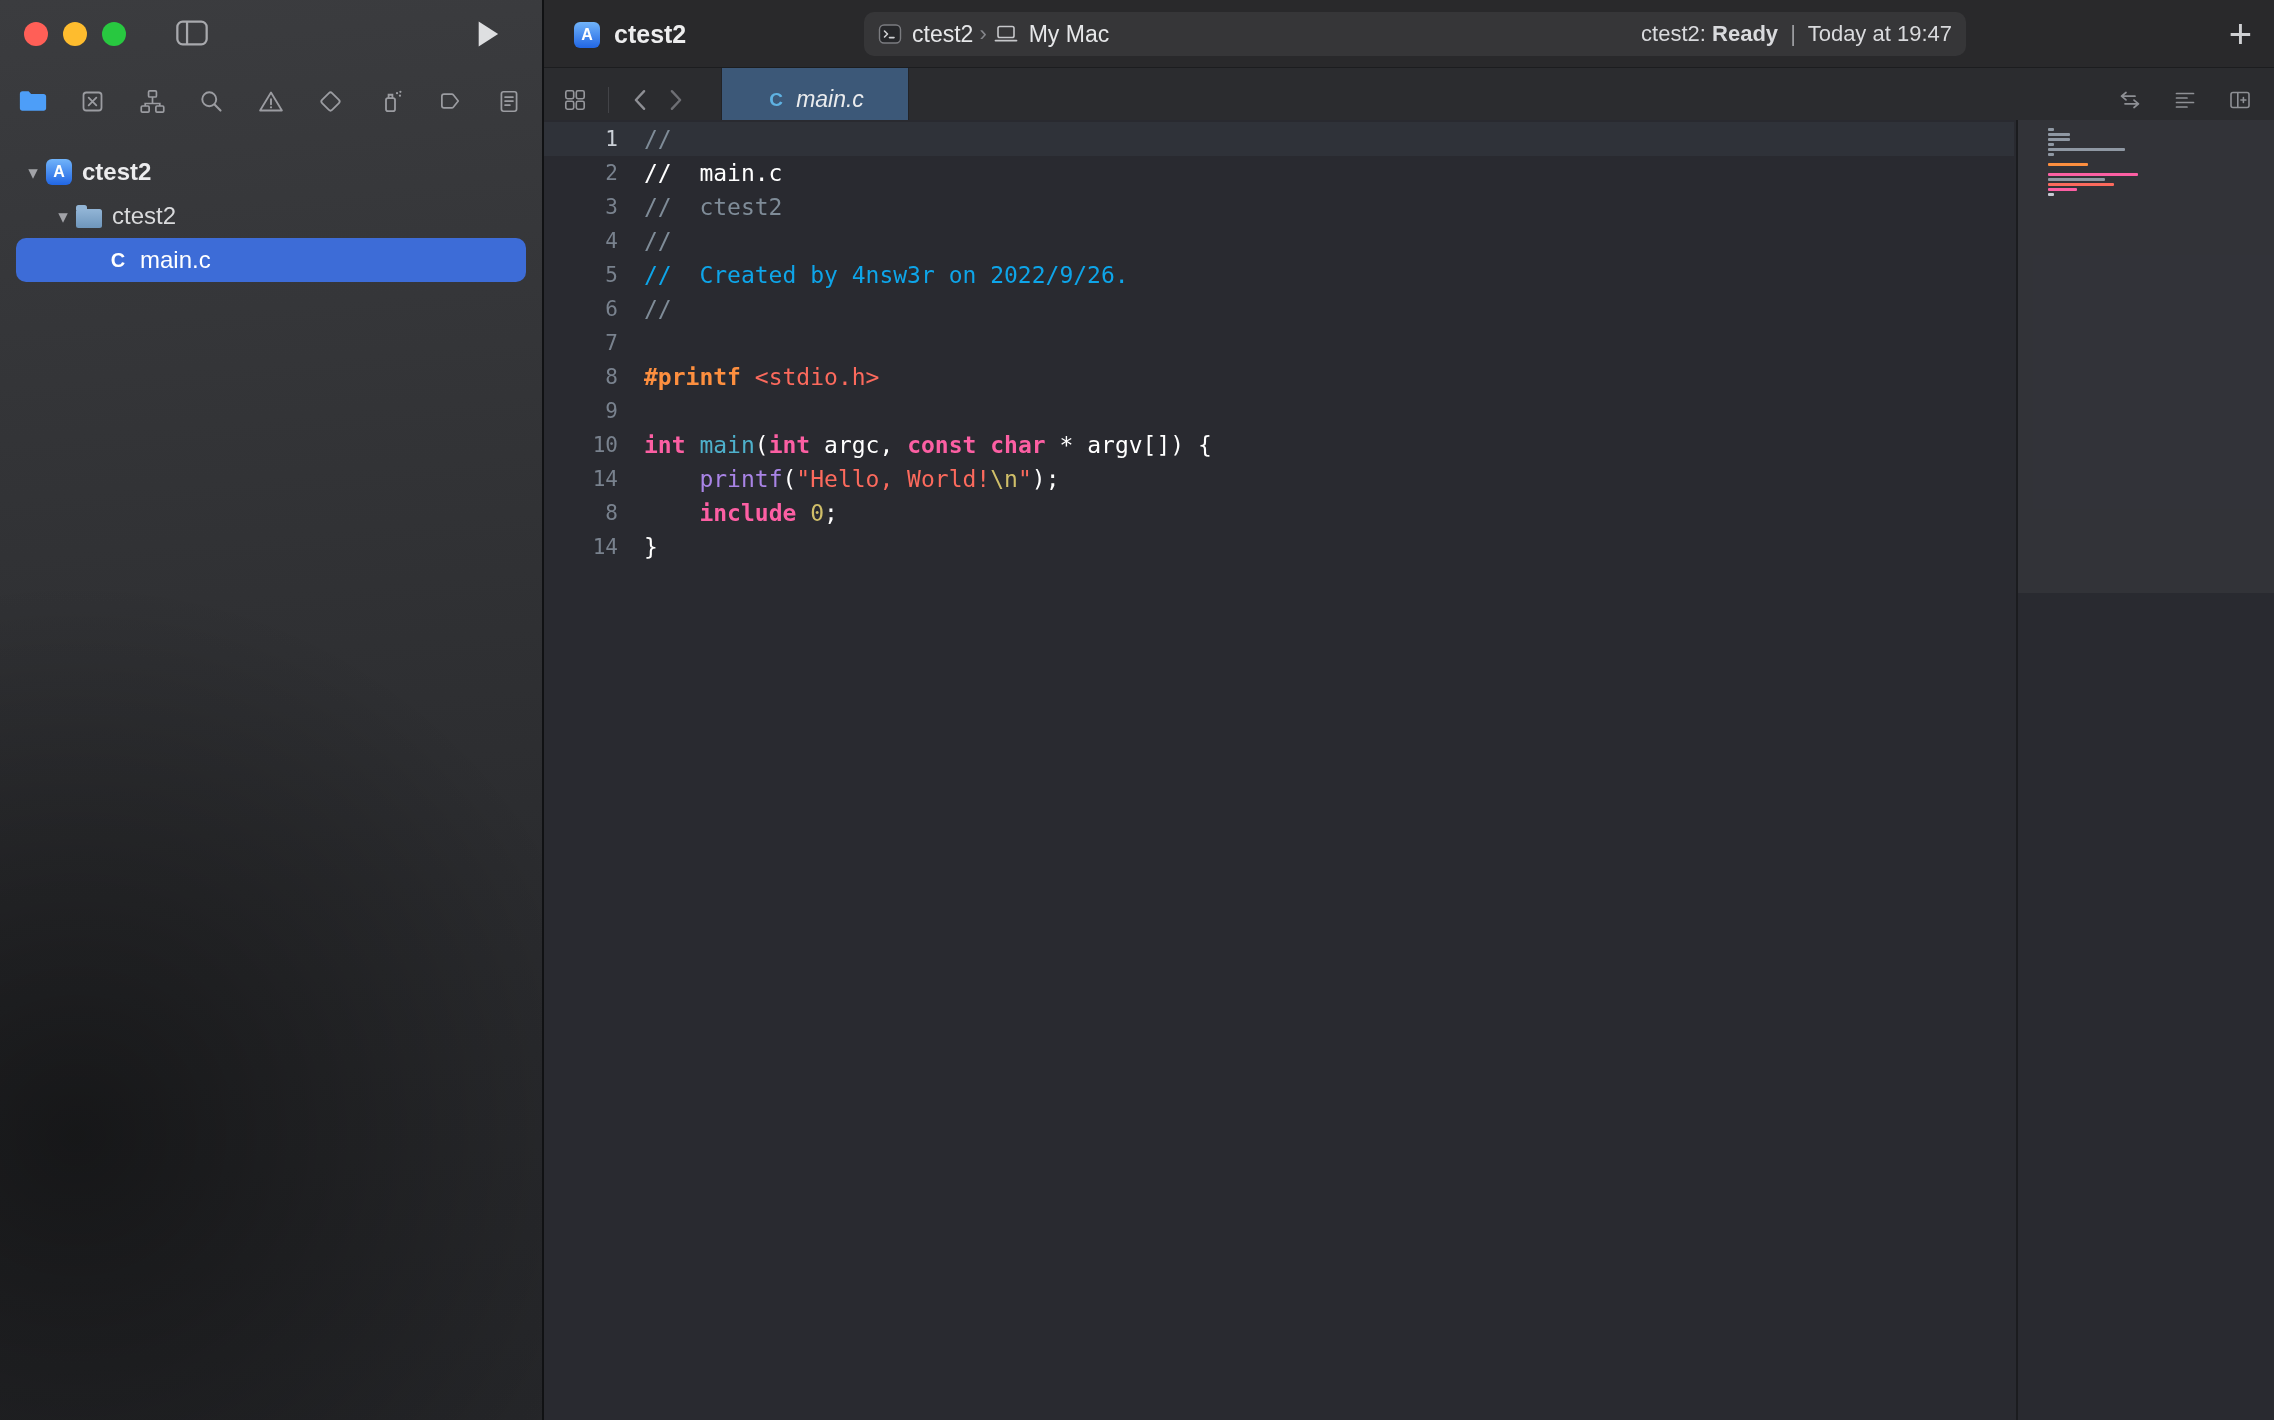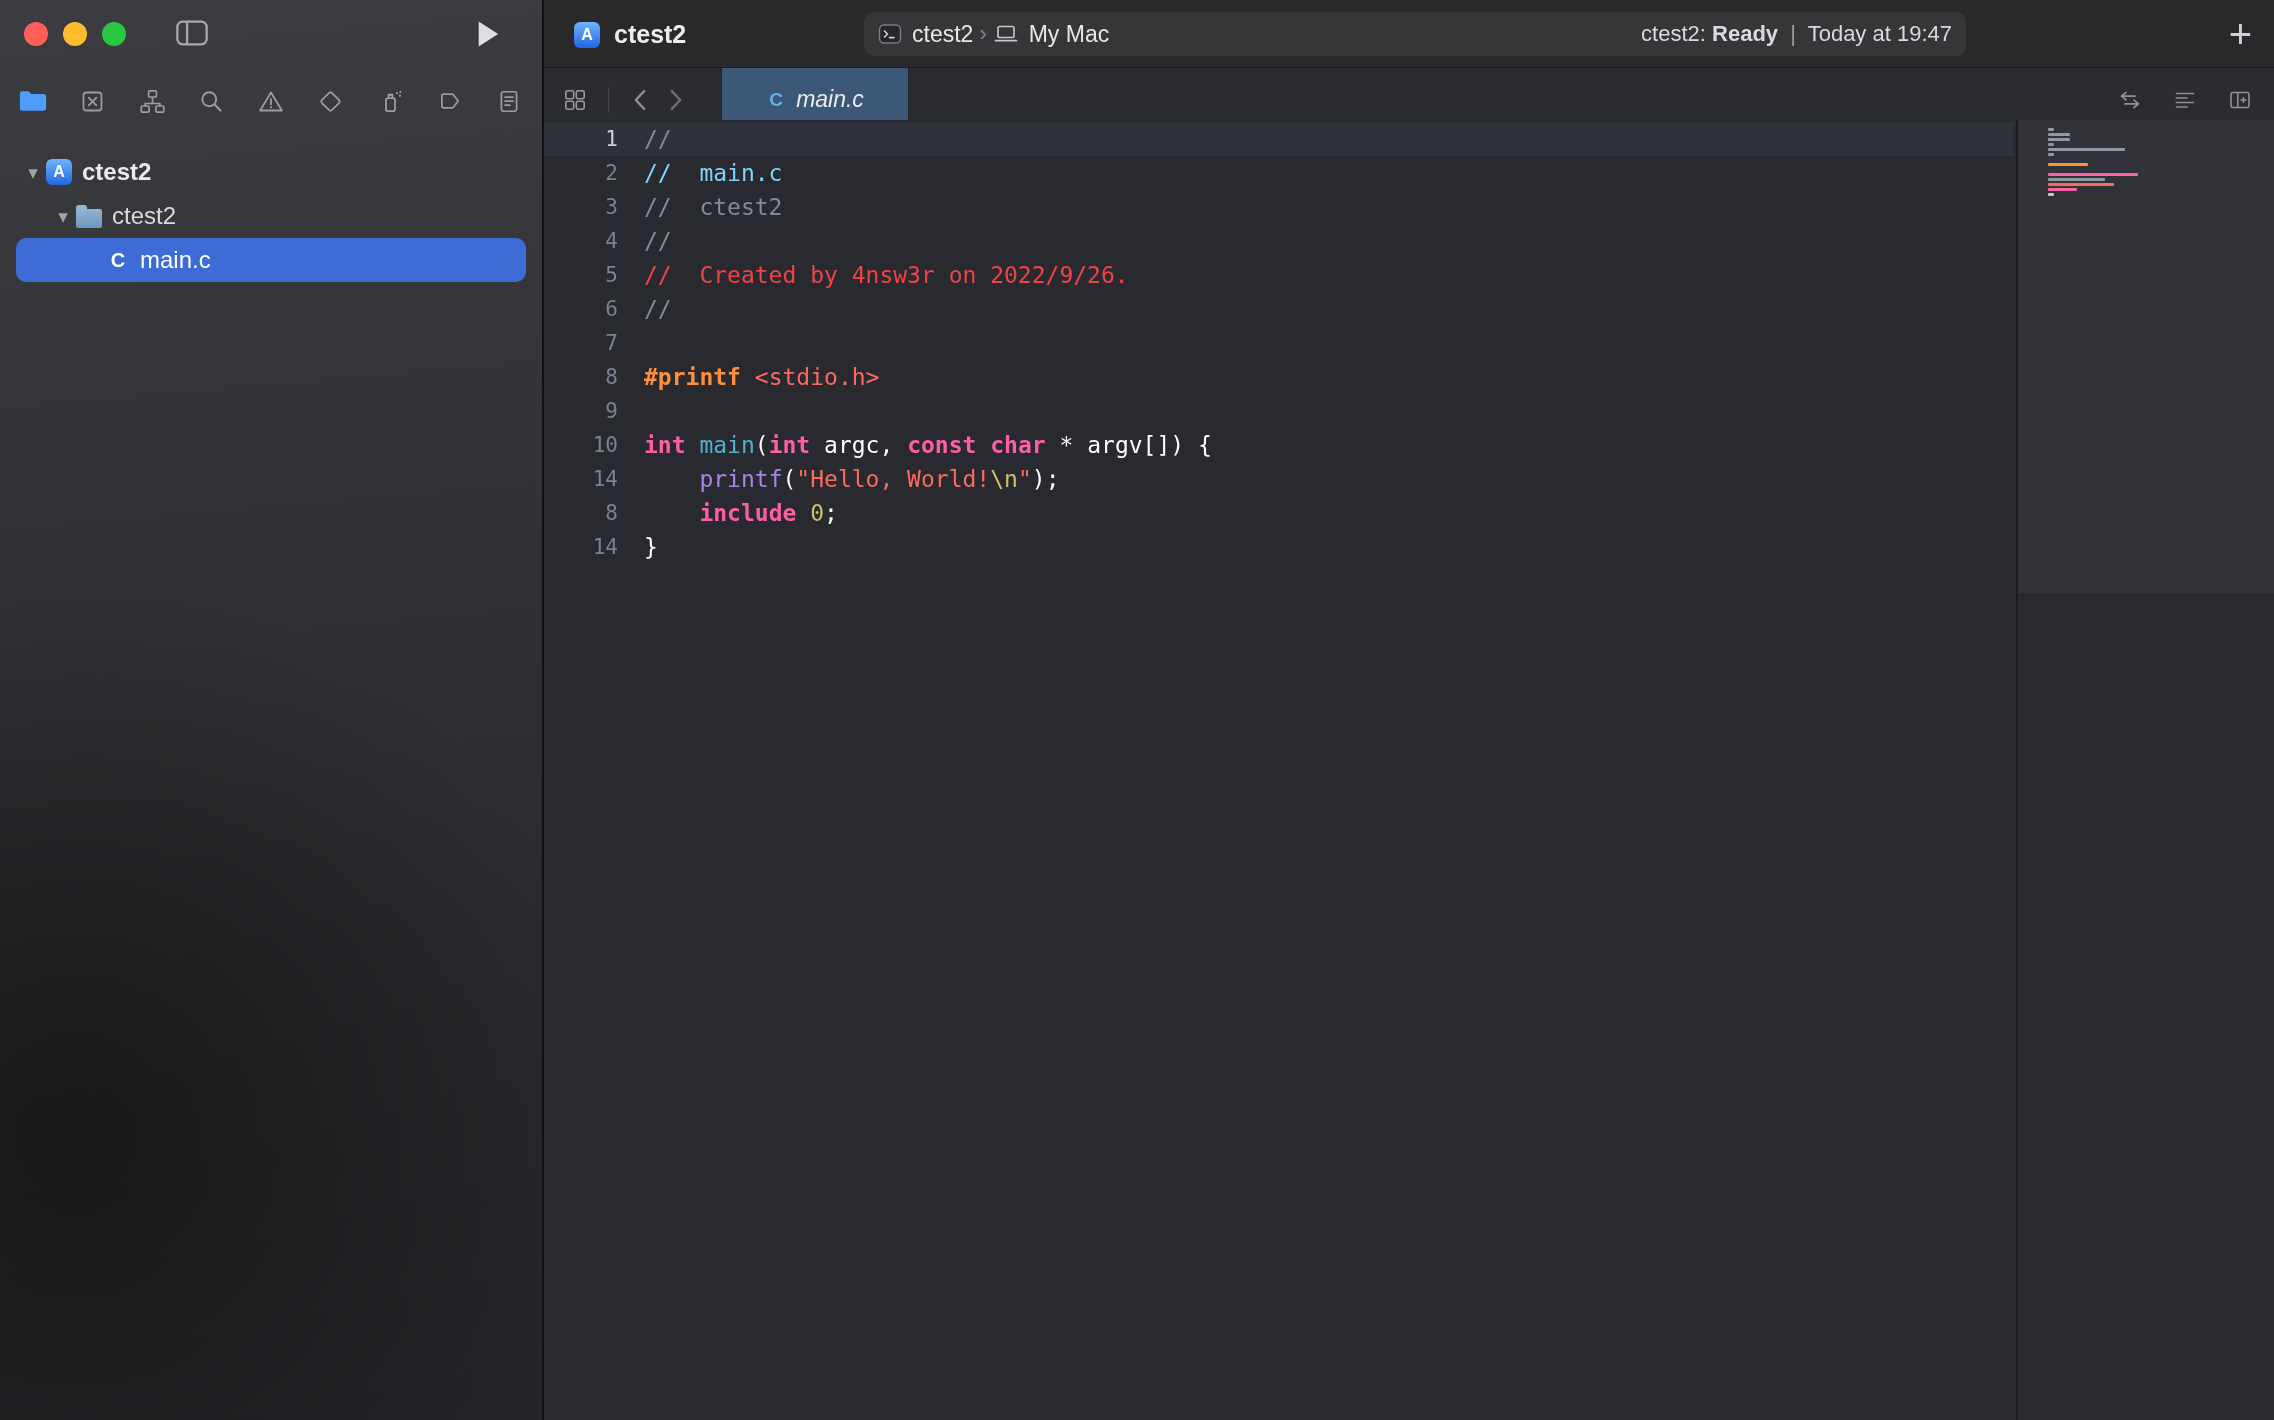--- a/index.html
+++ b/index.html
@@ -297,33 +297,33 @@
   </div>
 
   <div class="editor">
     <div class="code-lines">
         <div class="code-line current">
           <span class="gutter">1</span>
           <span class="code-text"><span style="color: rgb(127, 140, 152);">//</span></span>
         </div>
         <div class="code-line">
           <span class="gutter">2</span>
-          <span class="code-text"><span style="color: #7dd3fc;">//  main.c</span></span>
+          <span class="code-text"><span style="color: #ffffff;">//  main.c</span></span>
         </div>
         <div class="code-line">
           <span class="gutter">3</span>
           <span class="code-text"><span style="color: rgb(127, 140, 152);">//  ctest2</span></span>
         </div>
         <div class="code-line">
           <span class="gutter">4</span>
           <span class="code-text"><span style="color: rgb(127, 140, 152);">//</span></span>
         </div>
         <div class="code-line">
           <span class="gutter">5</span>
-          <span class="code-text"><span style="color: #ef4444;">//  Created by 4nsw3r on 2022/9/26.</span></span>
+          <span class="code-text"><span style="color: #0ea5e9;">//  Created by 4nsw3r on 2022/9/26.</span></span>
         </div>
         <div class="code-line">
           <span class="gutter">6</span>
           <span class="code-text"><span style="color: rgb(127, 140, 152);">//</span></span>
         </div>
         <div class="code-line">
           <span class="gutter">7</span>
           <span class="code-text"></span>
         </div>
         <div class="code-line">

